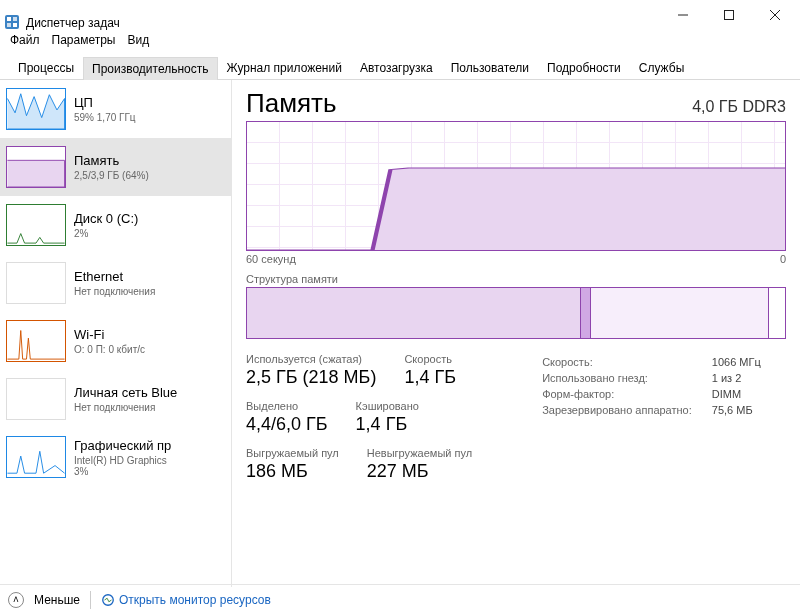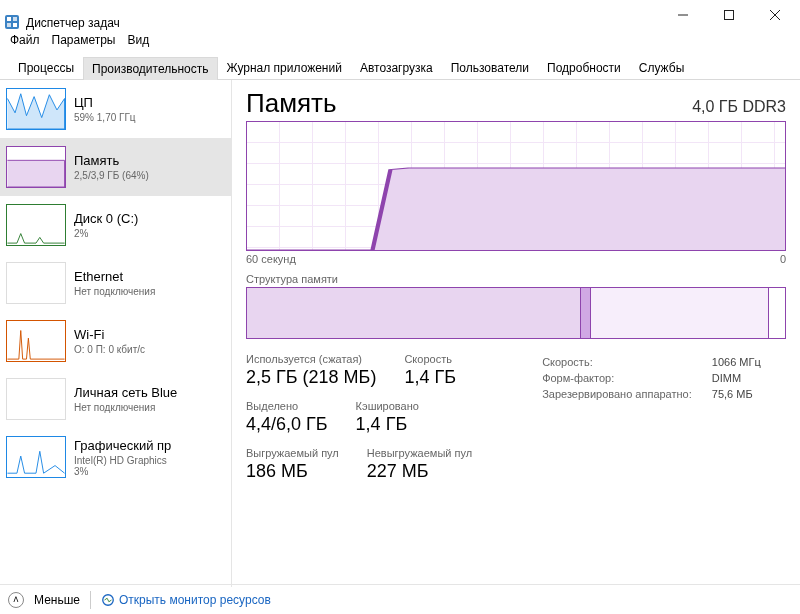--- a/index.html
+++ b/index.html
@@ -224,20 +224,24 @@
         </div>
       </div>
       <div class="details" style="margin-top:14px">
         <table>
           <tbody>
               <tr>
                 <td>Скорость:</td>
                 <td>1066 МГц</td>
               </tr>
           <tr>
+                <td>Использовано гнезд:</td>
+                <td>1 из 2</td>
+              </tr>
+          <tr>
                 <td>Форм-фактор:</td>
                 <td>DIMM</td>
               </tr>
           <tr>
                 <td>Зарезервировано аппаратно:</td>
                 <td>75,6 МБ</td>
               </tr>
         </tbody>
           </table>
       </div>

